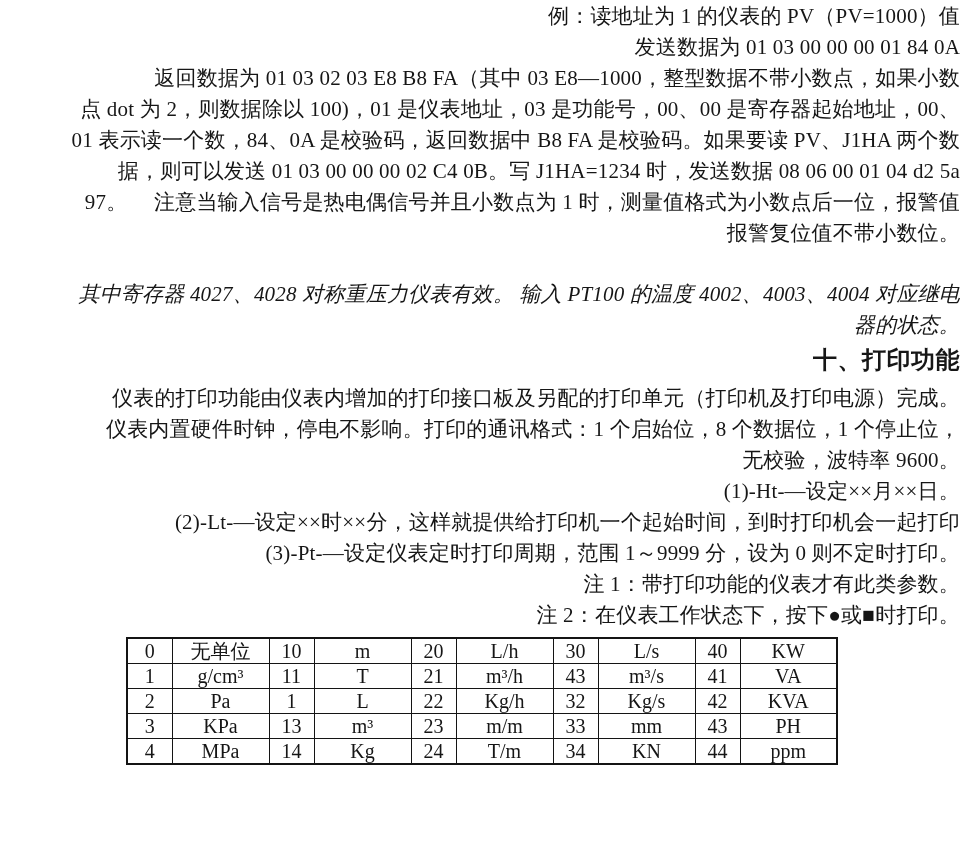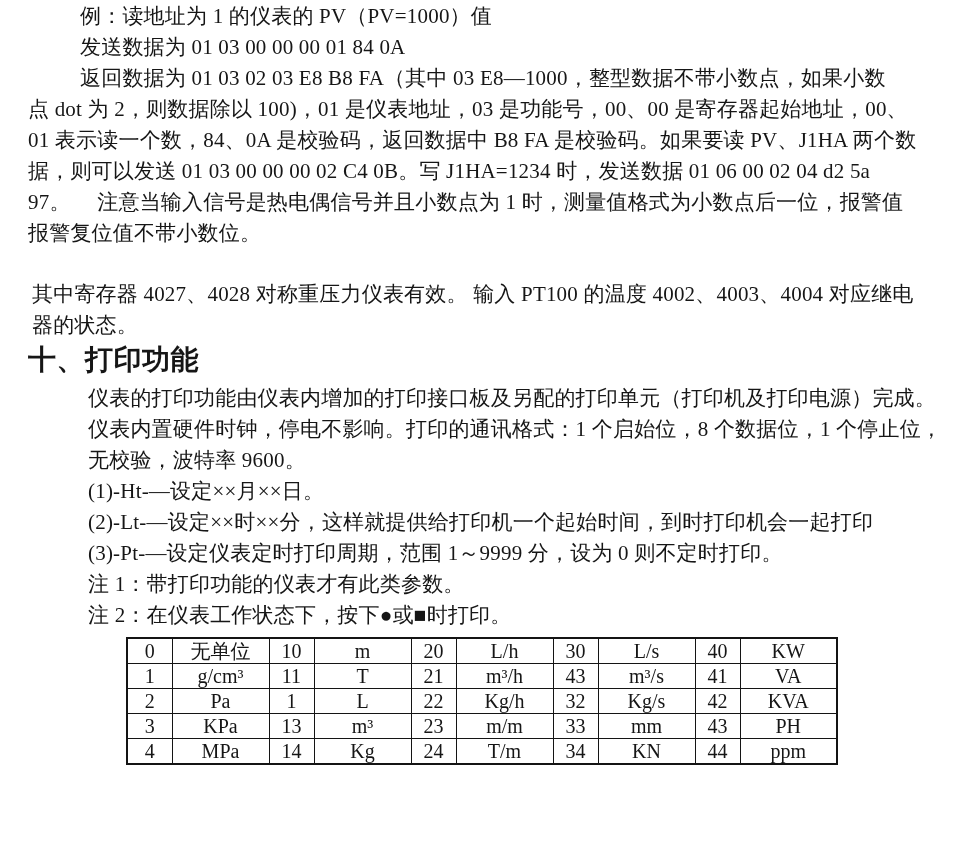--- a/index.html
+++ b/index.html
@@ -4,37 +4,37 @@
 <style>
   html,body{margin:0;padding:0;background:#ffffff;}
   .page{
     position:relative;
     width:960px;height:841px;
     overflow:hidden;
     background:#ffffff;
     color:#161616;
     font-family:"Liberation Serif","DejaVu Serif",serif;
   }
-  .doc{padding-top:1px;}
+  .doc{padding-top:1px;text-align:right;}
   .line{
     font-size:21px;
     line-height:31px;
     white-space:nowrap;
     letter-spacing:0.2px;
   }
   .ex{margin-left:80px;}      
   .flush{margin-left:28px;}   
-  .body{margin-left:32px;}    
+  .body{margin-left:32px;font-style:italic;}    
   .ind{margin-left:88px;}     
   .blank{height:30px;}
   .heading{
     margin:2px 0 6px 28px;
     font-family:"Liberation Sans","DejaVu Sans",sans-serif;
     font-weight:bold;
-    font-size:28px;
+    font-size:24px;
     line-height:34px;
     white-space:nowrap;
     letter-spacing:0.5px;
   }
   table.units{
     border-collapse:collapse;
     table-layout:fixed;
     margin:6px 0 0 126px;
     border:2px solid #141414;
   }
@@ -55,21 +55,21 @@
 </head>
 <body>
 
 <div class="page">
   <div class="doc" id="doc">
       <div class="line ex">例：读地址为 1 的仪表的 PV（PV=1000）值</div>
       <div class="line ex">发送数据为 01 03 00 00 00 01 84 0A</div>
       <div class="line ex">返回数据为 01 03 02 03 E8 B8 FA（其中 03 E8—1000，整型数据不带小数点，如果小数</div>
       <div class="line flush">点 dot 为 2，则数据除以 100)，01 是仪表地址，03 是功能号，00、00 是寄存器起始地址，00、</div>
       <div class="line flush">01 表示读一个数，84、0A 是校验码，返回数据中 B8 FA 是校验码。如果要读 PV、J1HA 两个数</div>
-      <div class="line flush">据，则可以发送 01 03 00 00 00 02 C4 0B。写 J1HA=1234 时，发送数据 01 06 00 02 04 d2 5a</div>
+      <div class="line flush">据，则可以发送 01 03 00 00 00 02 C4 0B。写 J1HA=1234 时，发送数据 08 06 00 01 04 d2 5a</div>
       <div class="line flush">97。　 注意当输入信号是热电偶信号并且小数点为 1 时，测量值格式为小数点后一位，报警值</div>
       <div class="line flush">报警复位值不带小数位。</div>
       <div class="line blank"></div>
       <div class="line body">其中寄存器 4027、4028 对称重压力仪表有效。 输入 PT100 的温度 4002、4003、4004 对应继电</div>
       <div class="line body">器的状态。</div>
       <div class="heading">十、打印功能</div>
       <div class="line ind">仪表的打印功能由仪表内增加的打印接口板及另配的打印单元（打印机及打印电源）完成。</div>
       <div class="line ind">仪表内置硬件时钟，停电不影响。打印的通讯格式：1 个启始位，8 个数据位，1 个停止位，</div>
       <div class="line ind">无校验，波特率 9600。</div>
       <div class="line ind">(1)-Ht-—设定××月××日。</div>

